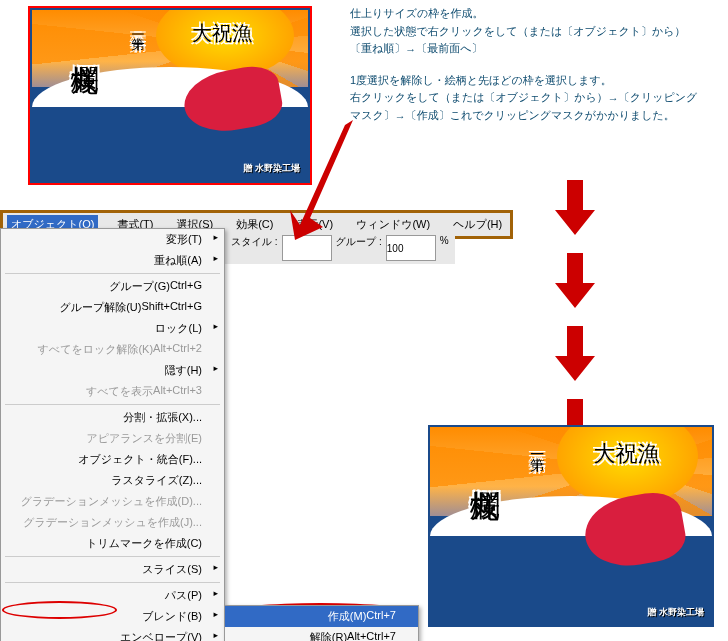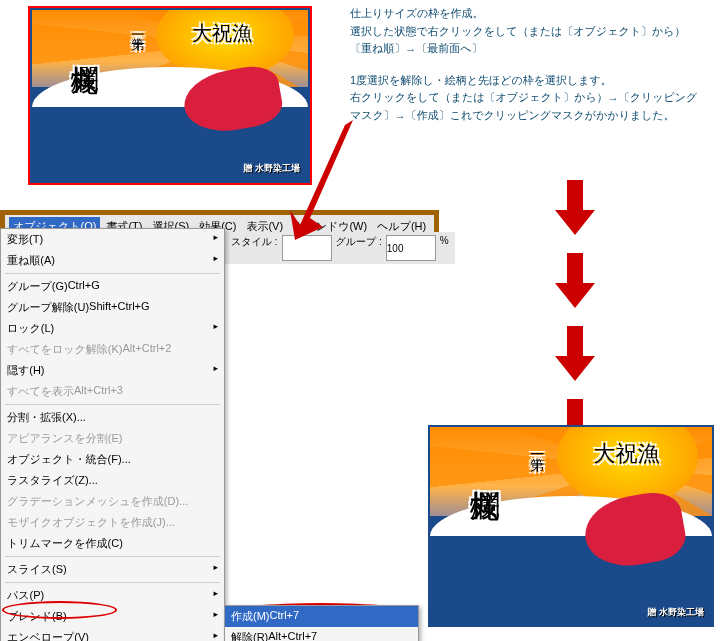--- a/index.html
+++ b/index.html
@@ -12,27 +12,27 @@
 .rays{position:absolute;inset:0;background:repeating-conic-gradient(from 0deg at 70% 20%,#ff8c00 0deg 12deg,transparent 12deg 24deg);opacity:.7}
 .wave{position:absolute;bottom:0;left:0;right:0;height:55%;background:#1a4a8a}
 .wave::before{content:"";position:absolute;top:-20px;left:0;right:0;height:40px;background:#fff;border-radius:50% 50% 0 0/100% 100% 0 0}
 .fish{position:absolute;right:10%;top:35%;width:35%;height:35%;background:#d91e3e;border-radius:60% 40% 40% 60%;transform:rotate(-10deg)}
 .txt{position:absolute;writing-mode:vertical-rl;font-weight:normal;color:#000;text-shadow:2px 2px 0 #fff,-2px -2px 0 #fff,2px -2px 0 #fff,-2px 2px 0 #fff}
 .instr{position:absolute;left:350px;top:5px;color:#0c4a6e;font-size:11px;line-height:1.6;width:370px}
 .arrow-diag{position:absolute;left:285px;top:115px;width:70px;height:130px;z-index:5}
 .arrow-diag svg{width:100%;height:100%}
 .down-arrows{position:absolute;left:555px;top:180px;display:flex;flex-direction:column;gap:18px}
 .down-arrows svg{width:40px;height:55px}
-.menubar{position:absolute;left:0;top:210px;background:#e8e8e8;border:5px solid #a16207;display:flex;gap:2px;padding:2px 4px;font-size:11px}
+.menubar{position:absolute;left:0;top:210px;background:#e8e8e8;border:3px solid #a16207;display:flex;gap:15px;padding:2px 4px;font-size:11px}
 .menubar span{padding:2px 4px;cursor:default}
 .menubar .active{background:#316ac5;color:#fff}
 .toolbar2{position:absolute;left:225px;top:232px;background:#e8e8e8;padding:3px 6px;font-size:10px;display:flex;align-items:flex-start;gap:4px}
 .toolbar2 input{width:50px;height:26px;font-size:10px;border:1px solid #999}
 .menu{position:absolute;left:0;top:228px;width:225px;background:#f5f5f5;border:1px solid #999;box-shadow:2px 2px 4px rgba(0,0,0,.3);font-size:11px}
-.menu-item{padding:3px 22px 3px 6px;display:flex;justify-content:flex-start;cursor:default;position:relative}
+.menu-item{padding:3px 22px 3px 6px;display:flex;justify-content:flex-end;cursor:default;position:relative}
 .menu-item.disabled{color:#999}
 .menu-item.sub::after{content:"▸";position:absolute;right:6px;font-size:9px}
 .menu-item.hl{background:#316ac5;color:#fff}
 .menu-sep{height:1px;background:#ccc;margin:2px 4px}
 .submenu{position:absolute;left:224px;top:605px;width:195px;background:#f5f5f5;border:1px solid #999;box-shadow:2px 2px 4px rgba(0,0,0,.3);font-size:11px;z-index:10}
 .oval{border:2px solid #d00;border-radius:50%;position:absolute;pointer-events:none}
 .oval1{left:2px;top:601px;width:115px;height:18px}
 .oval2{left:228px;top:603px;width:185px;height:18px}
 .credit{position:absolute;font-size:9px;color:#fff;font-weight:bold;text-shadow:1px 1px 0 #000}
 </style>
@@ -140,21 +140,21 @@
 <div class="menu-item">
       <span>オブジェクト・統合(F)...</span>
     </div>
 <div class="menu-item">
       <span>ラスタライズ(Z)...</span>
     </div>
 <div class="menu-item disabled">
       <span>グラデーションメッシュを作成(D)...</span>
     </div>
 <div class="menu-item disabled">
-      <span>モザイクオブジェクトを作成(J)...</span>
+      <span>グラデーションメッシュを作成(J)...</span>
     </div>
 <div class="menu-item">
       <span>トリムマークを作成(C)</span>
     </div>
 <div class="menu-sep"></div>
 <div class="menu-item sub">
       <span>スライス(S)</span>
     </div>
 <div class="menu-sep"></div>
 <div class="menu-item sub">

